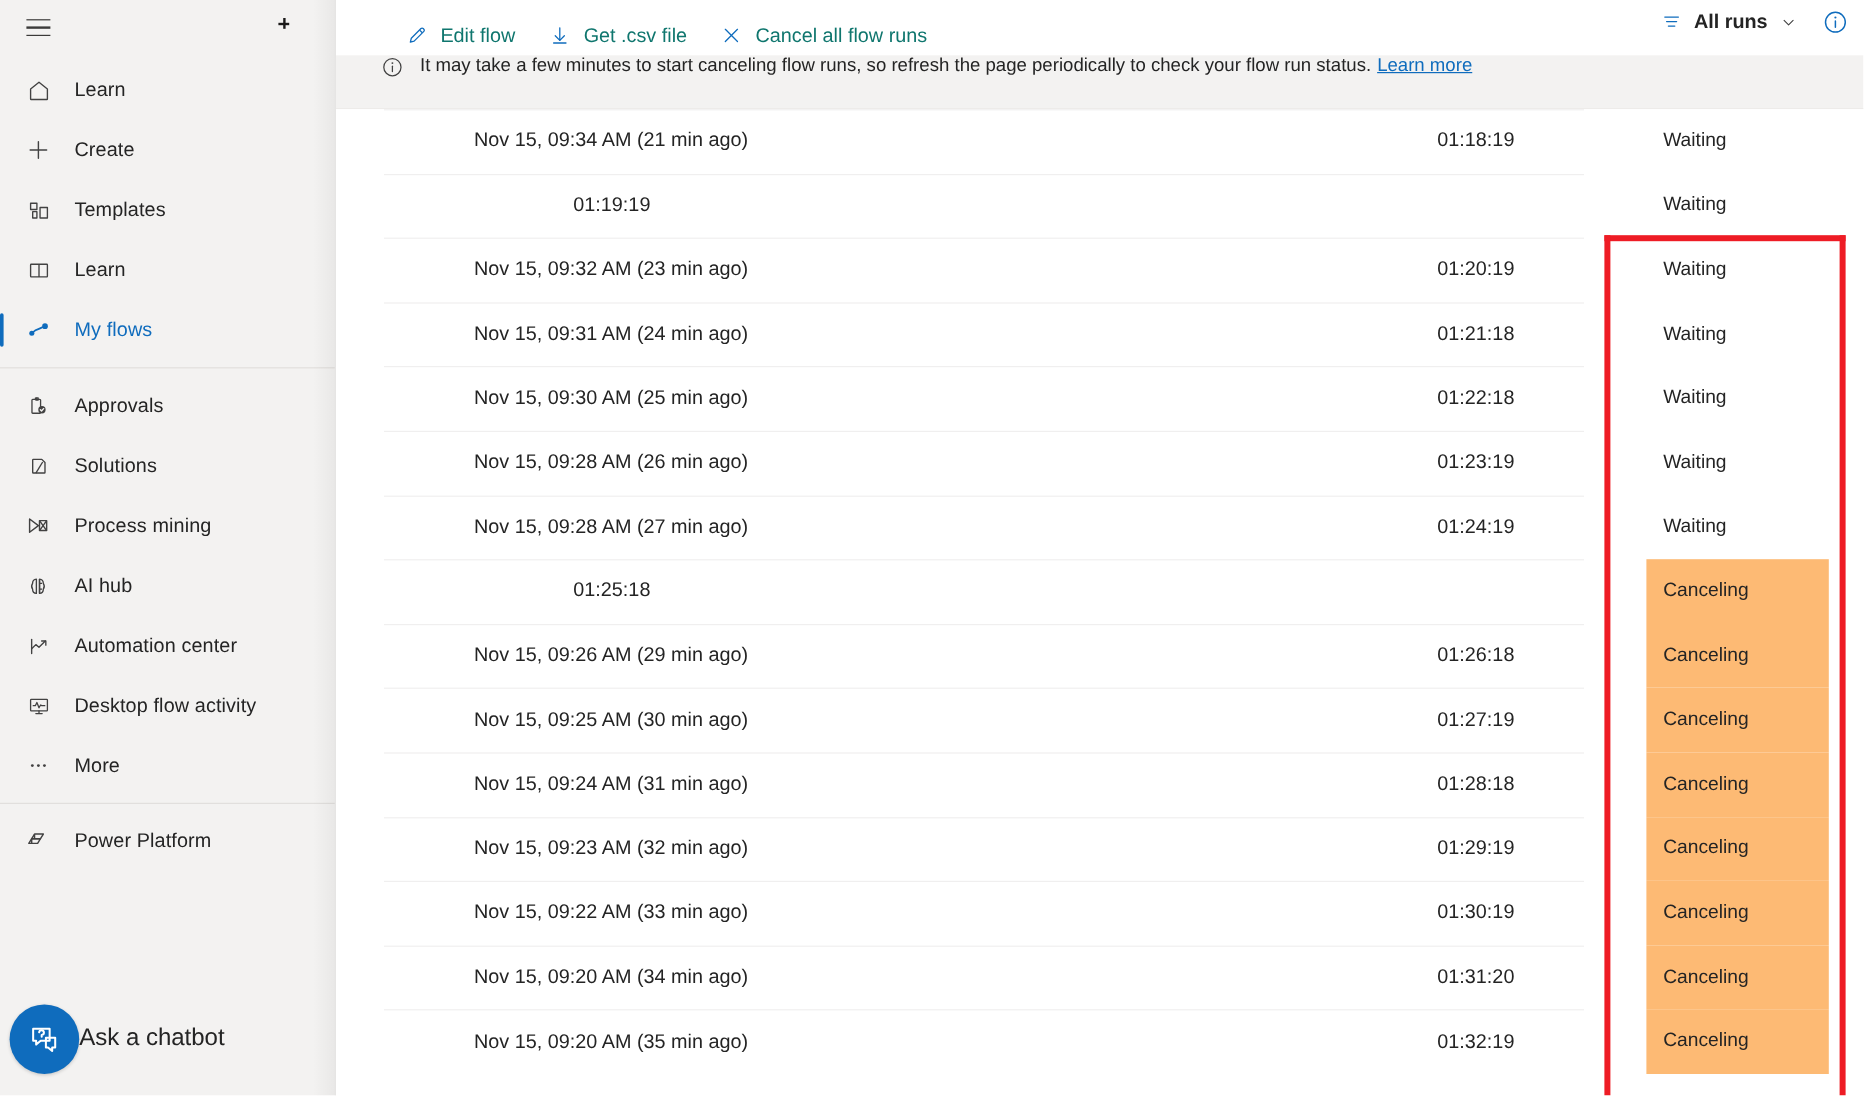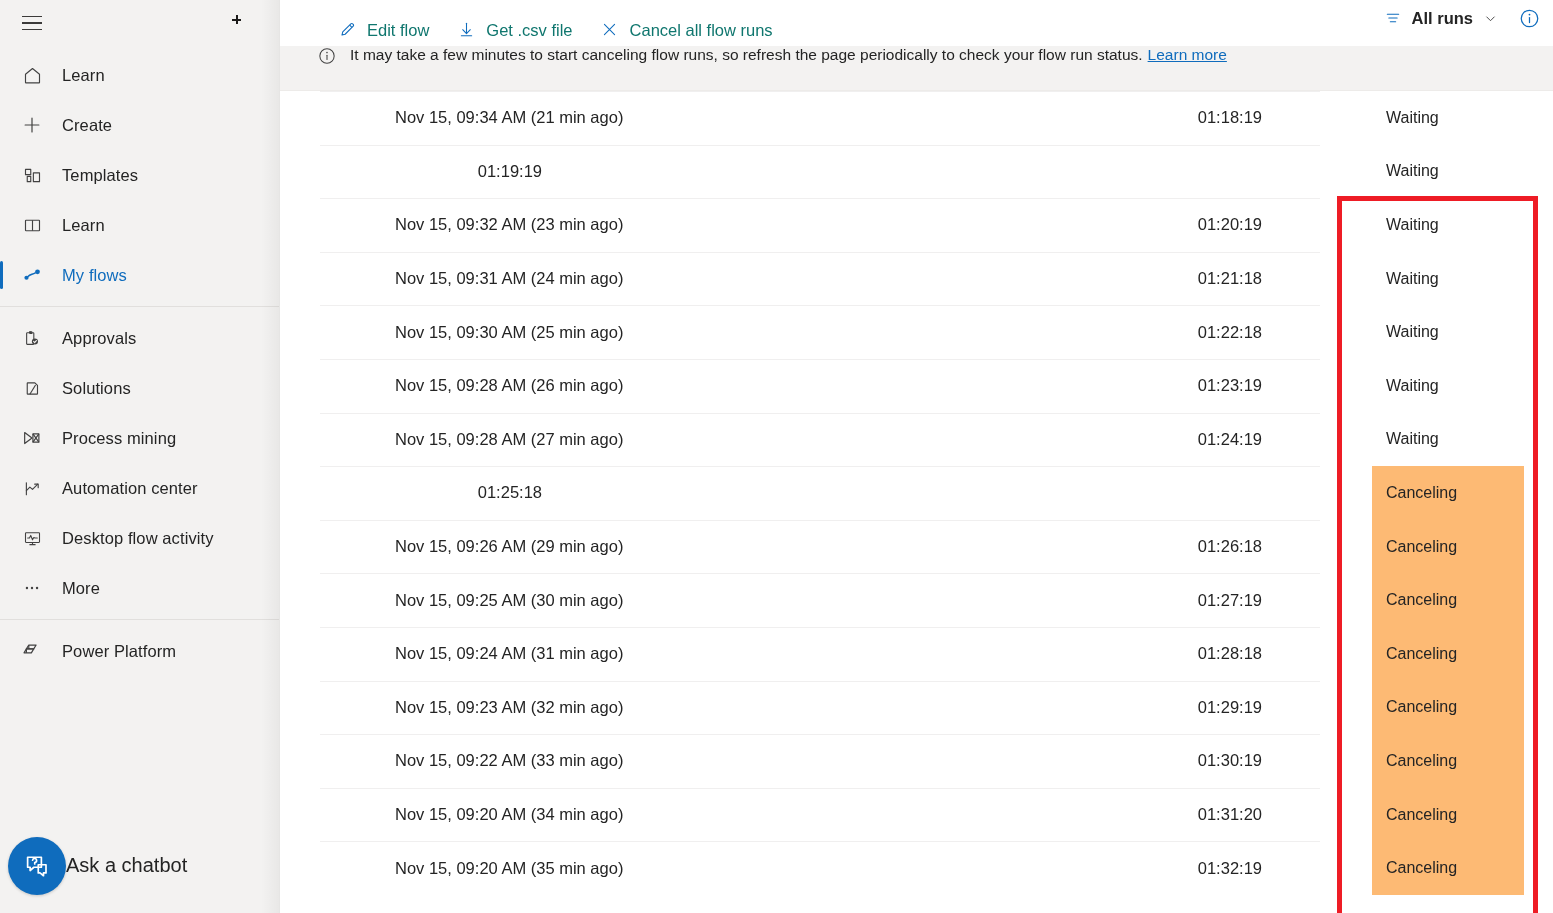--- a/index.html
+++ b/index.html
@@ -279,20 +279,30 @@
         <span class="nav-icon">
           <svg width="22" height="22" viewBox="0 0 24 24" fill="none" stroke="currentColor" stroke-width="1.3" stroke-linejoin="round">
             <path d="M4 6l8 6-8 6z"></path>
             <path d="M13 7.5h6.5v9H13z"></path>
             <path d="M13 7.5 19.5 16.5M19.5 7.5 13 16.5"></path>
           </svg>
         </span>
         <span class="nav-label">Process mining</span>
       </div>
 
+      <div class="nav-item">
+        <span class="nav-icon">
+          <svg width="21" height="21" viewBox="0 0 24 24" fill="none" stroke="currentColor" stroke-width="1.3" stroke-linejoin="round">
+            <path d="M9.5 5.2a4 4 0 0 0-3.6 4 5 5 0 0 0 0 5.6 4 4 0 0 0 3.6 4z"></path>
+            <path d="M12.5 5.2a4 4 0 0 1 3.6 4 5 5 0 0 1 0 5.6 4 4 0 0 1-3.6 4z"></path>
+            <path d="M12.5 9.3h2.4M12.5 14.8h2.4M12.5 5.2v13.6"></path>
+          </svg>
+        </span>
+        <span class="nav-label">AI hub</span>
+      </div>
 
       <div class="nav-item">
         <span class="nav-icon">
           <svg width="21" height="21" viewBox="0 0 24 24" fill="none" stroke="currentColor" stroke-width="1.3" stroke-linecap="round" stroke-linejoin="round">
             <path d="M5 19V5.5"></path>
             <path d="M5 14.5l4-4 3 2.5 6-6"></path>
             <path d="M14.5 7h4v4"></path>
           </svg>
         </span>
         <span class="nav-label">Automation center</span>

